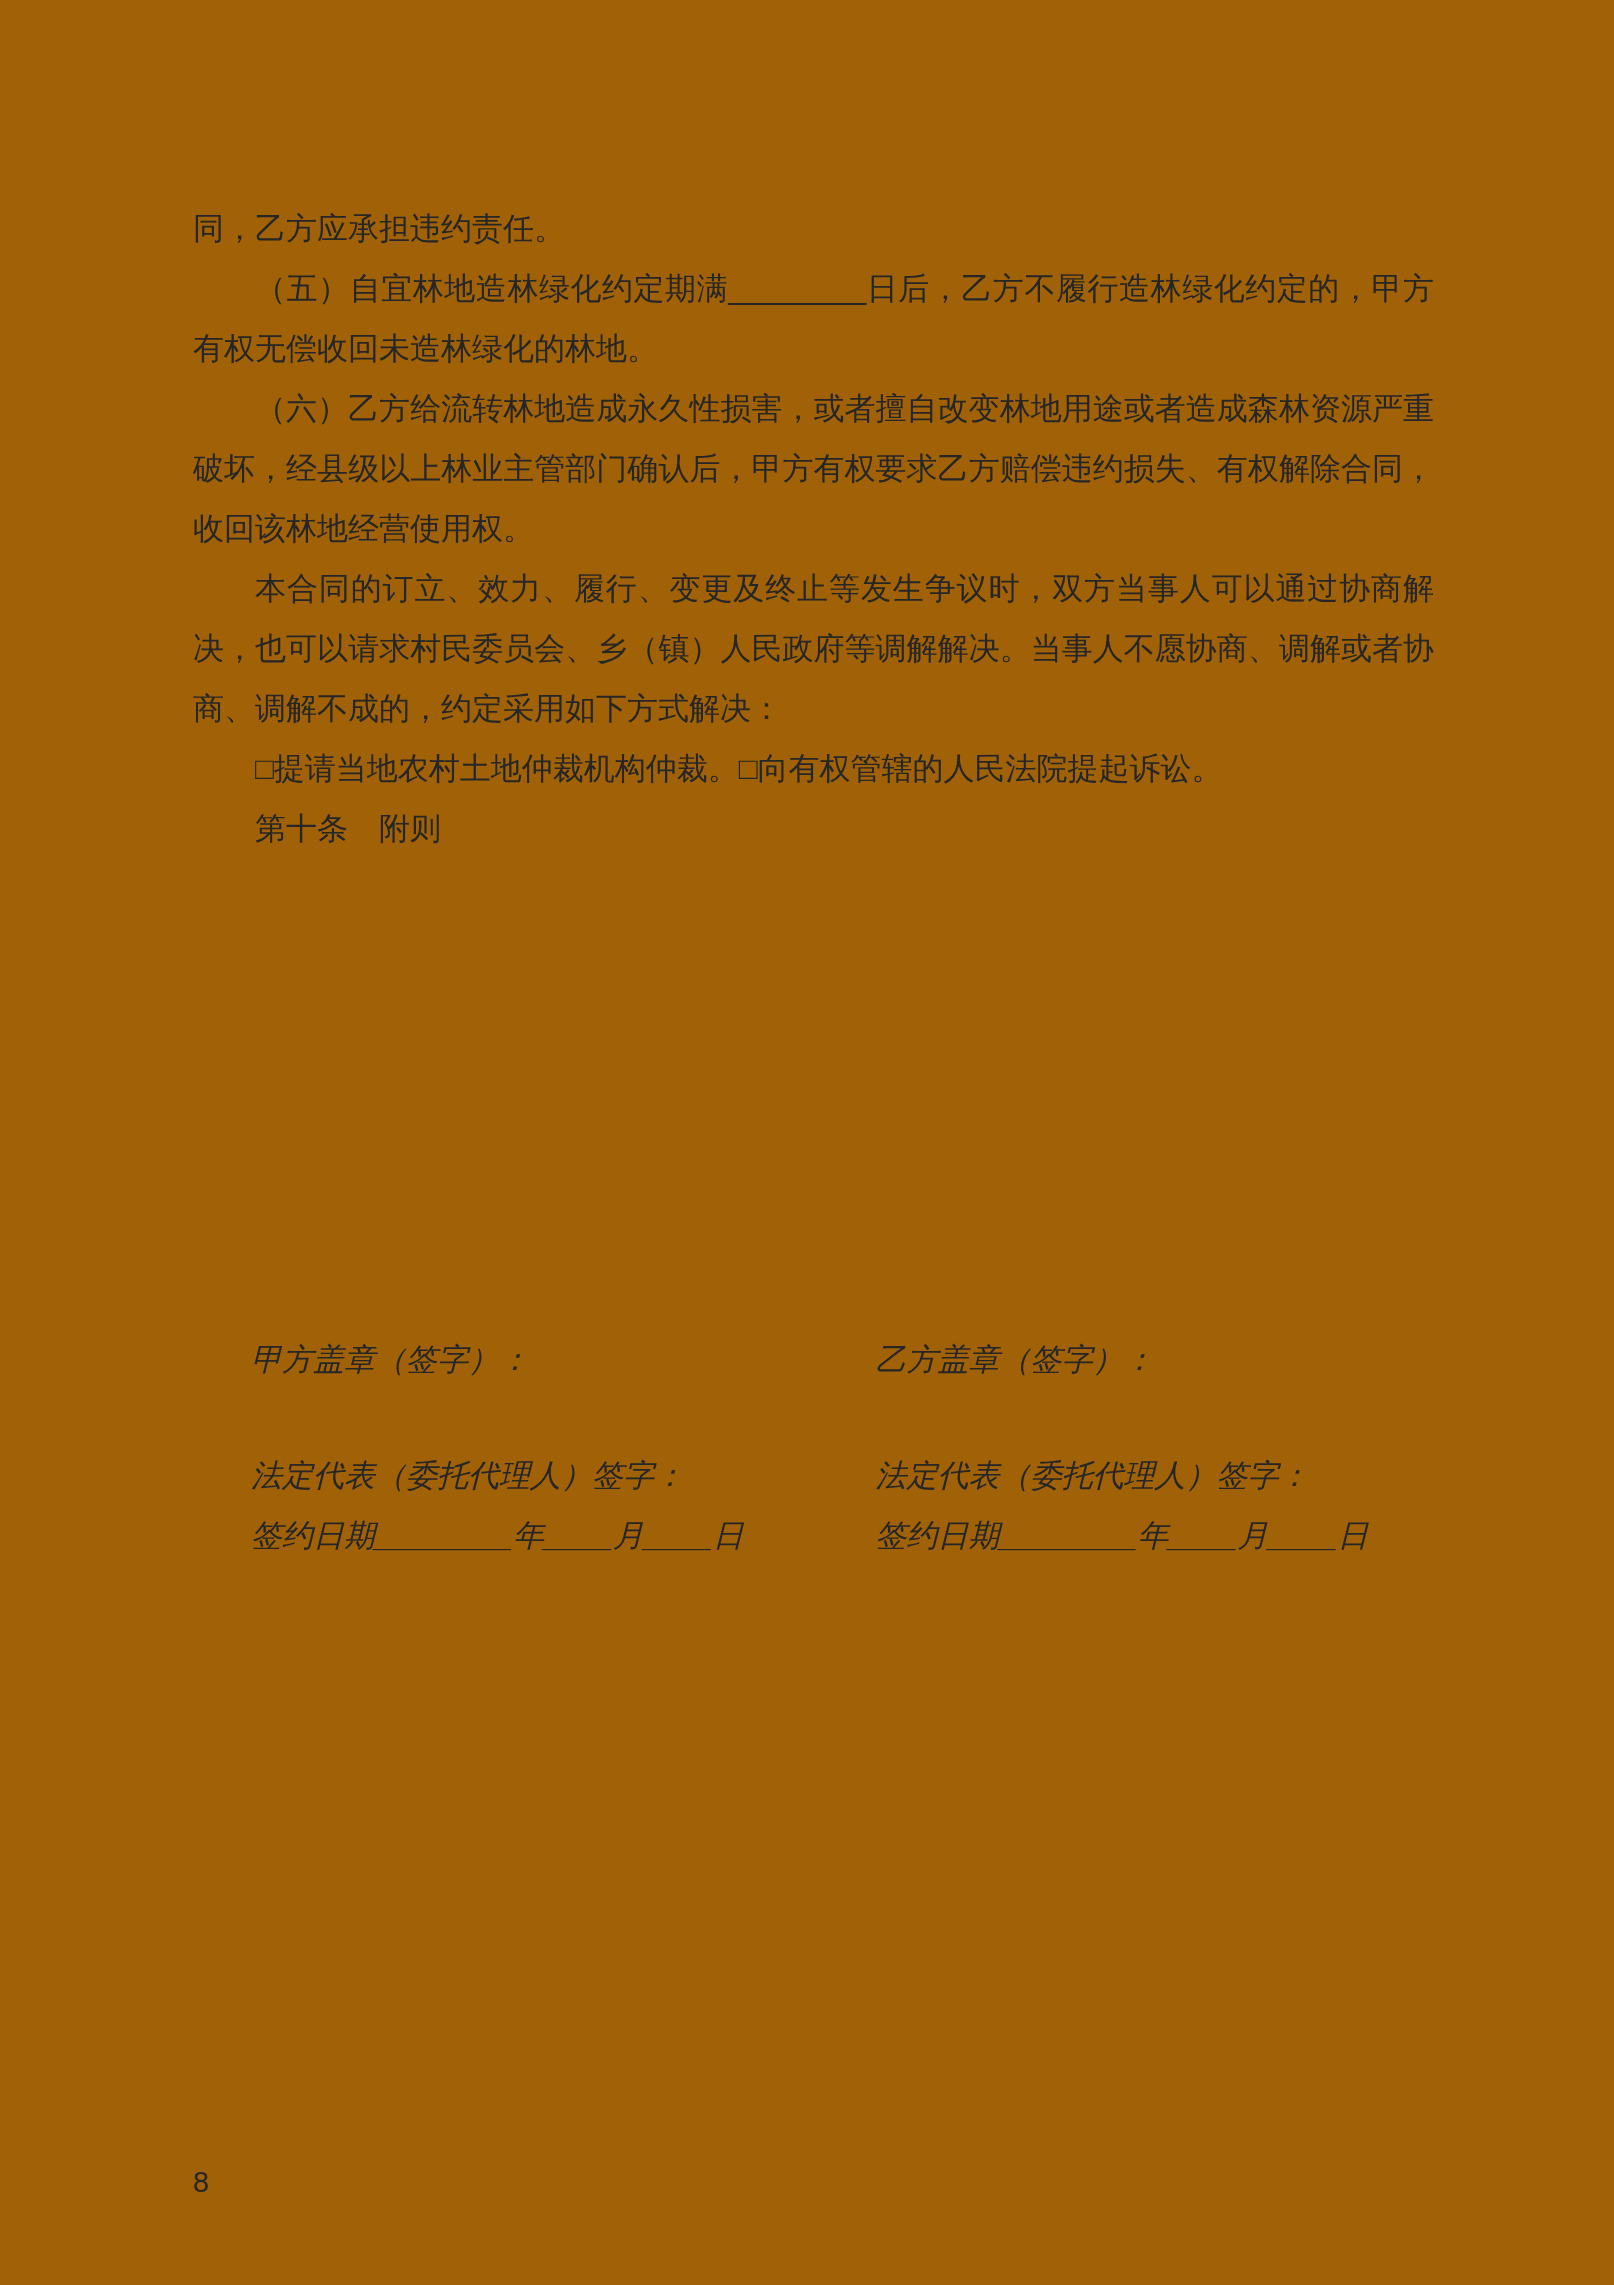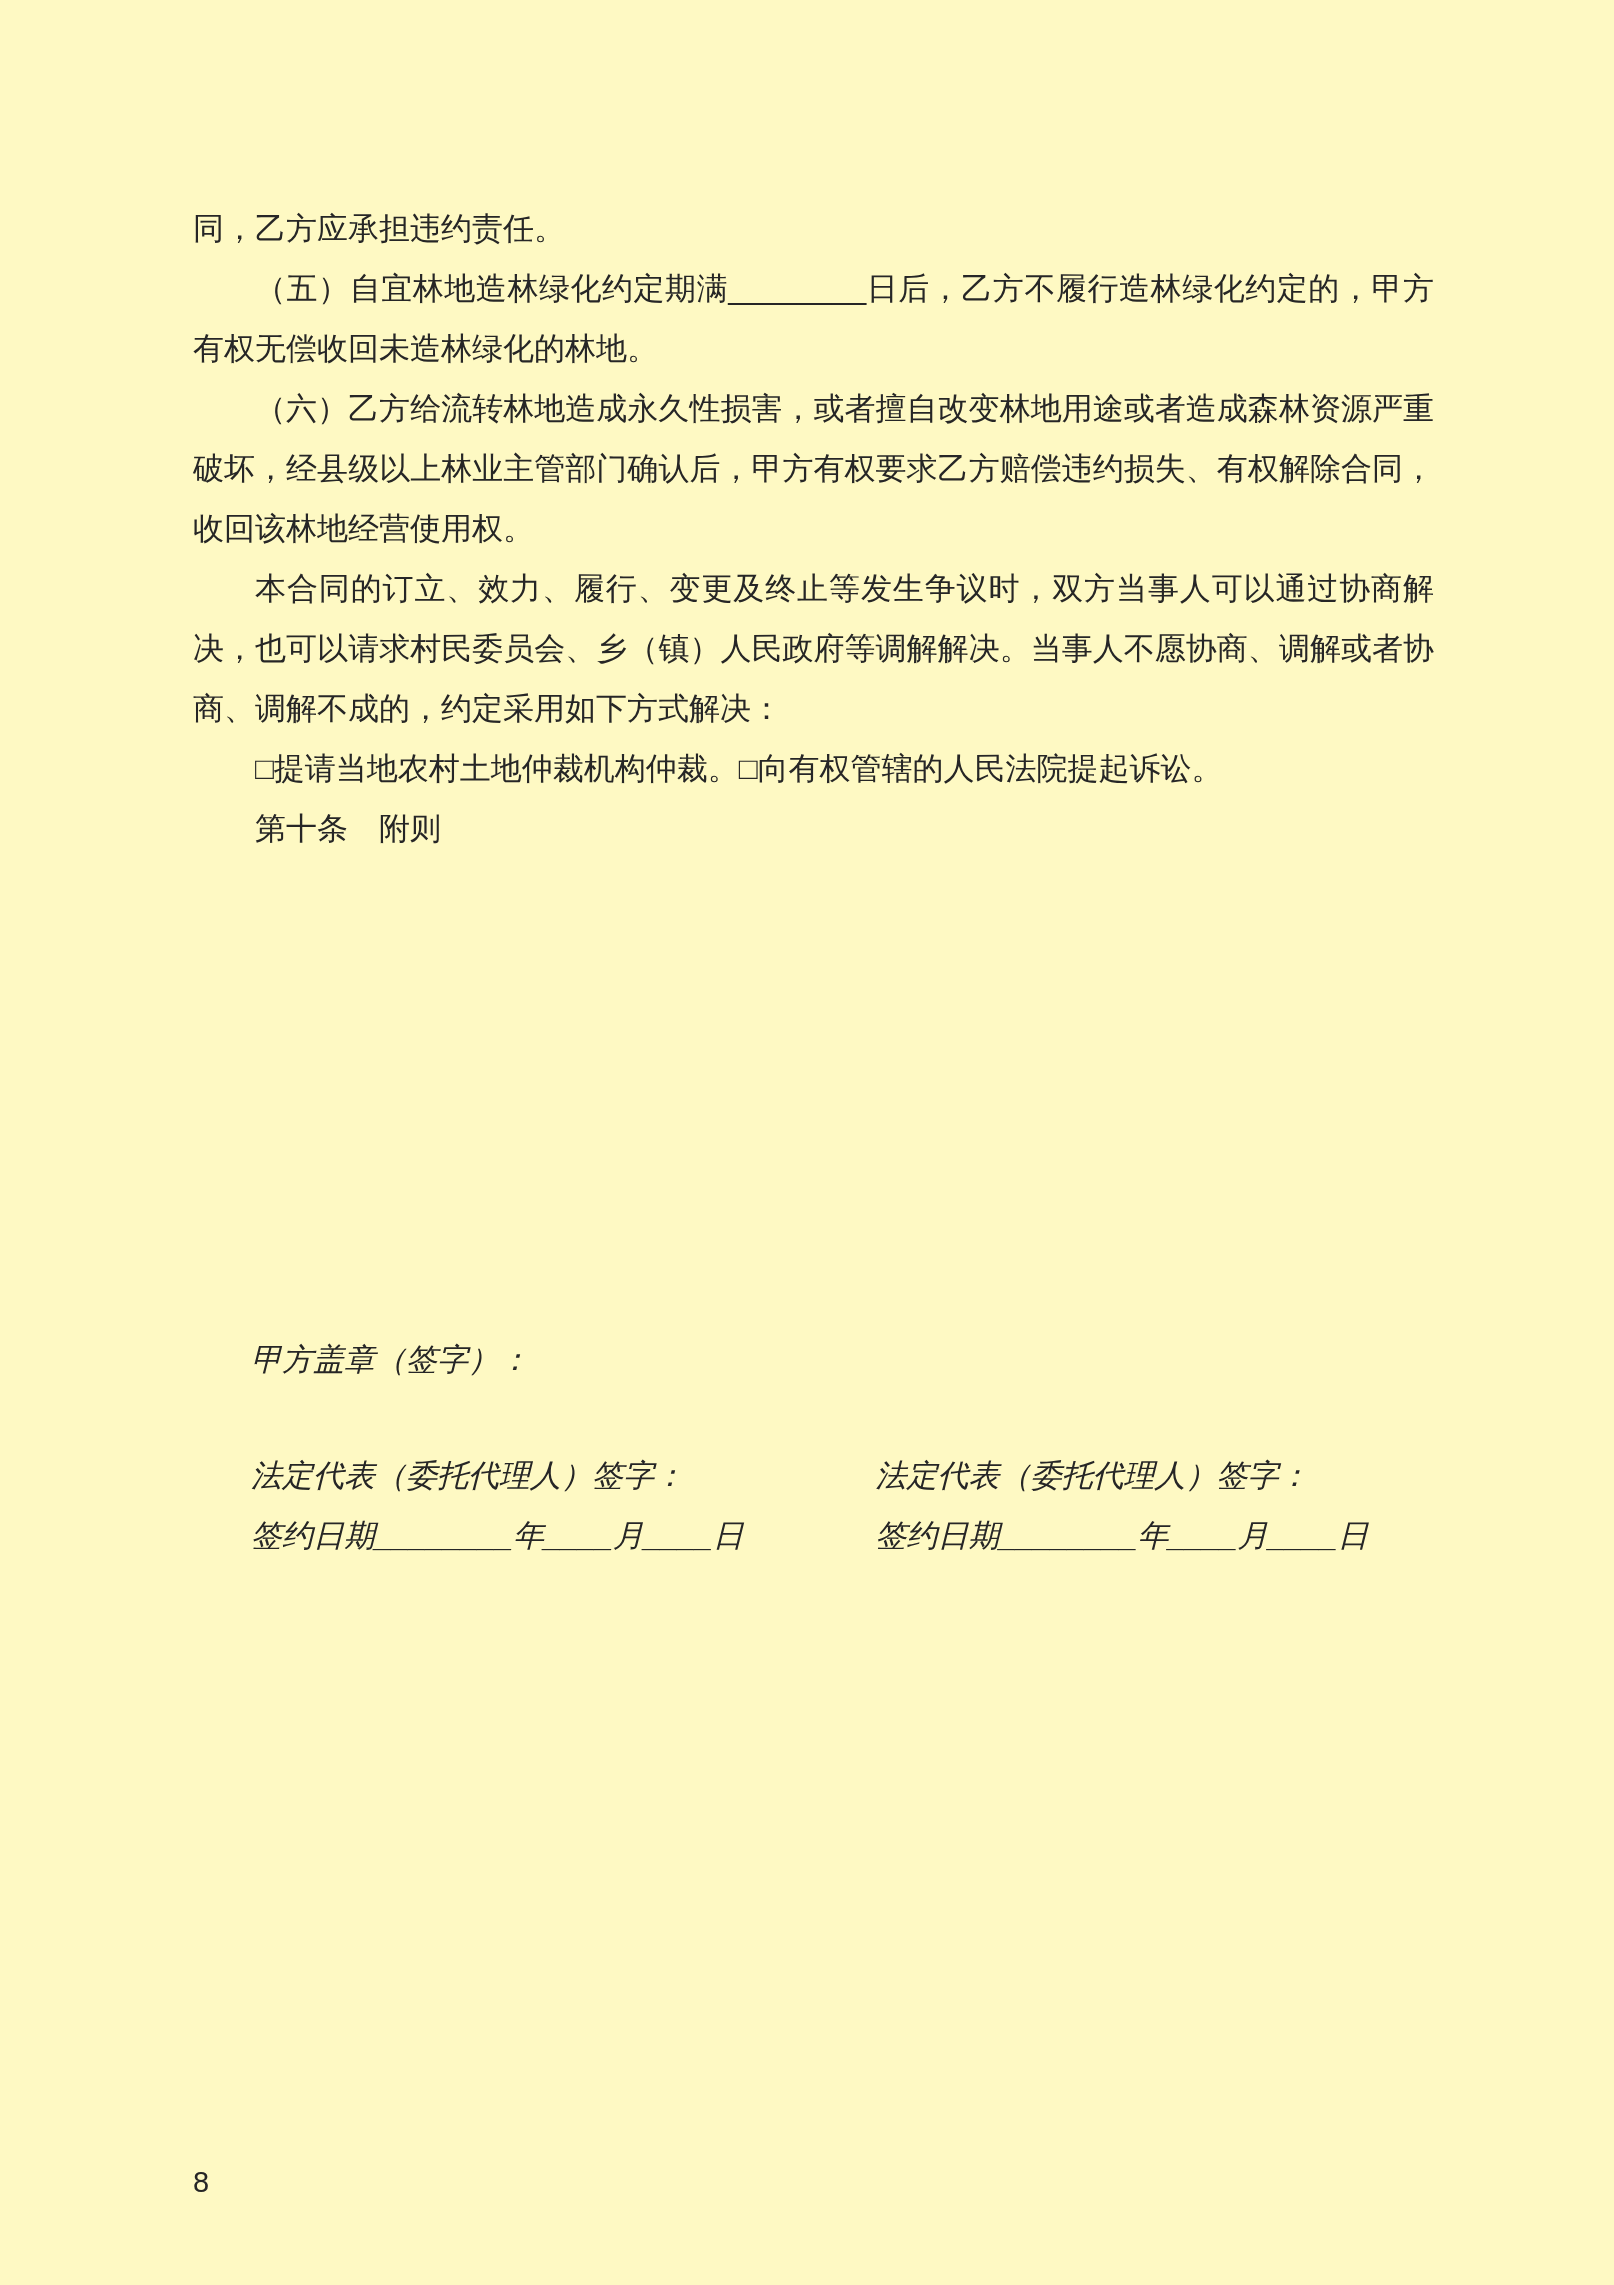--- a/index.html
+++ b/index.html
@@ -4,21 +4,21 @@
 <style>
   html, body {
     margin: 0;
     padding: 0;
     background: #ffffff;
   }
   .page {
     position: relative;
     width: 1615px;
     height: 2285px;
-    background: #fef9c3;
+    background: #a16207;
     font-family: "Liberation Sans", sans-serif;
     color: #262626;
     overflow: hidden;
   }
   .content {
     position: absolute;
     left: 193px;
     top: 199px;
     width: 1241px;
   }
@@ -84,20 +84,21 @@
 
     <p class="para indent">第十条　附则</p>
 
 
 
   </div>
 
   <div class="sig-block">
     <div class="sig-row">
       <div class="sig-cell-left">甲方盖章（签字）：</div>
+      <div>乙方盖章（签字）：</div>
     </div>
 
     <div class="sig-row reps">
       <div class="sig-cell-left">法定代表（委托代理人）签字：</div>
       <div>法定代表（委托代理人）签字：</div>
     </div>
 
     <div class="sig-row">
       <div class="sig-cell-left">签约日期________年____月____日</div>
       <div>签约日期________年____月____日</div>

